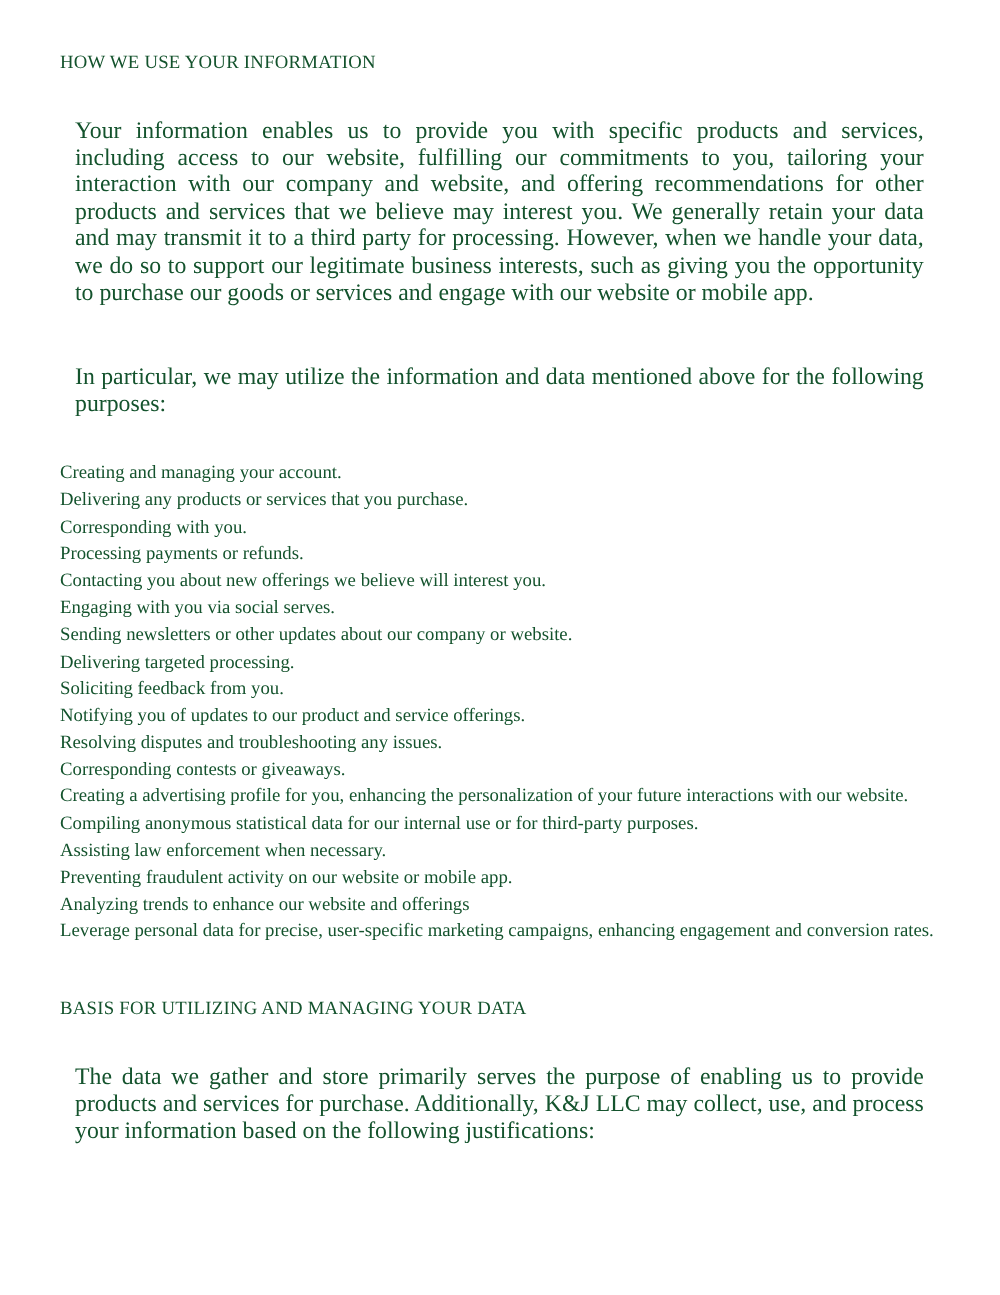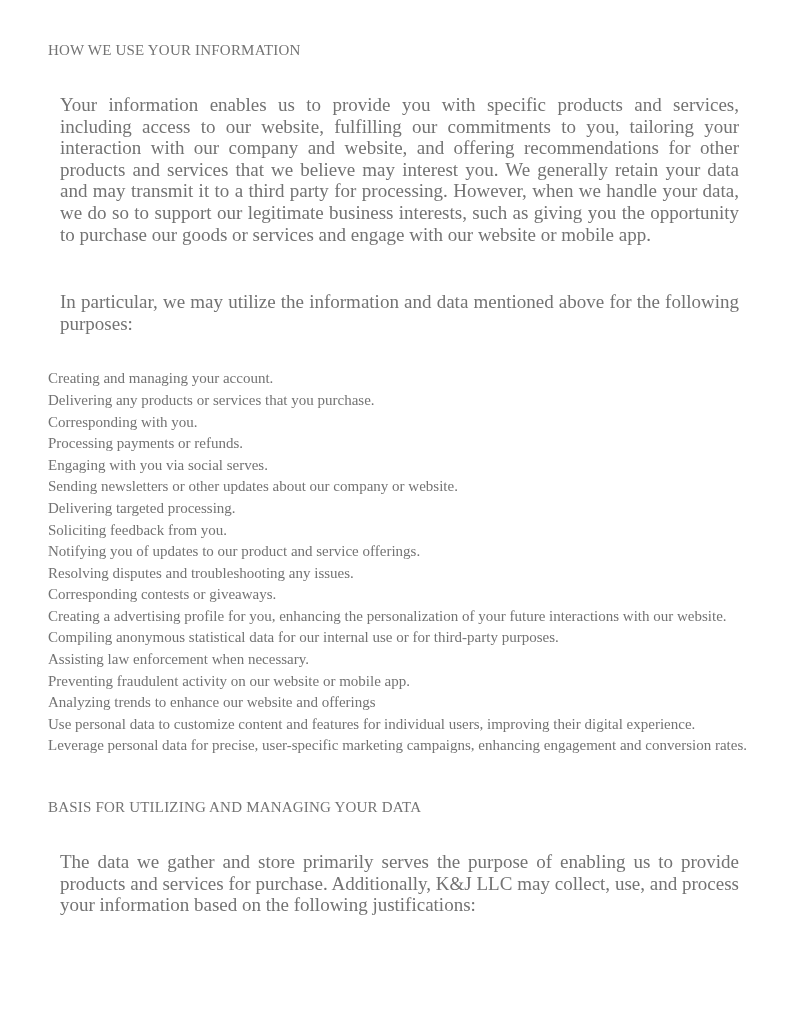--- a/index.html
+++ b/index.html
@@ -3,21 +3,21 @@
 <meta charset="utf-8">
 <style>
   html, body { margin: 0; padding: 0; background: #ffffff; }
   body { width: 800px; height: 1036px; overflow: hidden; }
   .page {
     position: relative;
     width: 800px;
     height: 1036px;
     box-sizing: border-box;
     padding: 40px 49px 0 48px;
-    color: #737373;
+    color: #14532d;
     font-family: "Liberation Serif", "DejaVu Serif", serif;
   }
   .heading {
     font-size: 15px;
     letter-spacing: 0.2px;
     line-height: 20px;
     margin: 0;
     font-weight: normal;
   }
   .para {
@@ -43,32 +43,32 @@
   <div class="gap-22"></div>
   <p class="para">Your information enables us to provide you with specific products and services, including access to our website, fulfilling our commitments to you, tailoring your interaction with our company and website, and offering recommendations for other products and services that we believe may interest you. We generally retain your data and may transmit it to a third party for processing. However, when we handle your data, we do so to support our legitimate business interests, such as giving you the opportunity to purchase our goods or services and engage with our website or mobile app.</p>
   <div class="gap-22"></div>
   <p class="para">In particular, we may utilize the information and data mentioned above for the following purposes:</p>
   <div class="gap-22"></div>
   <ul class="list">
     <li>Creating and managing your account.</li>
     <li>Delivering any products or services that you purchase.</li>
     <li>Corresponding with you.</li>
     <li>Processing payments or refunds.</li>
+    <li>Contacting you about new offerings we believe will interest you.</li>
     <li>Engaging with you via social serves.</li>
     <li>Sending newsletters or other updates about our company or website.</li>
     <li>Delivering targeted processing.</li>
     <li>Soliciting feedback from you.</li>
     <li>Notifying you of updates to our product and service offerings.</li>
     <li>Resolving disputes and troubleshooting any issues.</li>
     <li>Corresponding contests or giveaways.</li>
     <li>Creating a advertising profile for you, enhancing the personalization of your future interactions with our website.</li>
     <li>Compiling anonymous statistical data for our internal use or for third-party purposes.</li>
     <li>Assisting law enforcement when necessary.</li>
     <li>Preventing fraudulent activity on our website or mobile app.</li>
     <li>Analyzing trends to enhance our website and offerings</li>
-    <li>Use personal data to customize content and features for individual users, improving their digital experience.</li>
     <li>Leverage personal data for precise, user-specific marketing campaigns, enhancing engagement and conversion rates.</li>
   </ul>
   <div class="gap-44"></div>
   <h2 class="heading">BASIS FOR UTILIZING AND MANAGING YOUR DATA</h2>
   <div class="gap-22"></div>
   <p class="para">The data we gather and store primarily serves the purpose of enabling us to provide products and services for purchase. Additionally, K&amp;J LLC may collect, use, and process your information based on the following justifications:</p>
 </div>
 
 </body></html>

